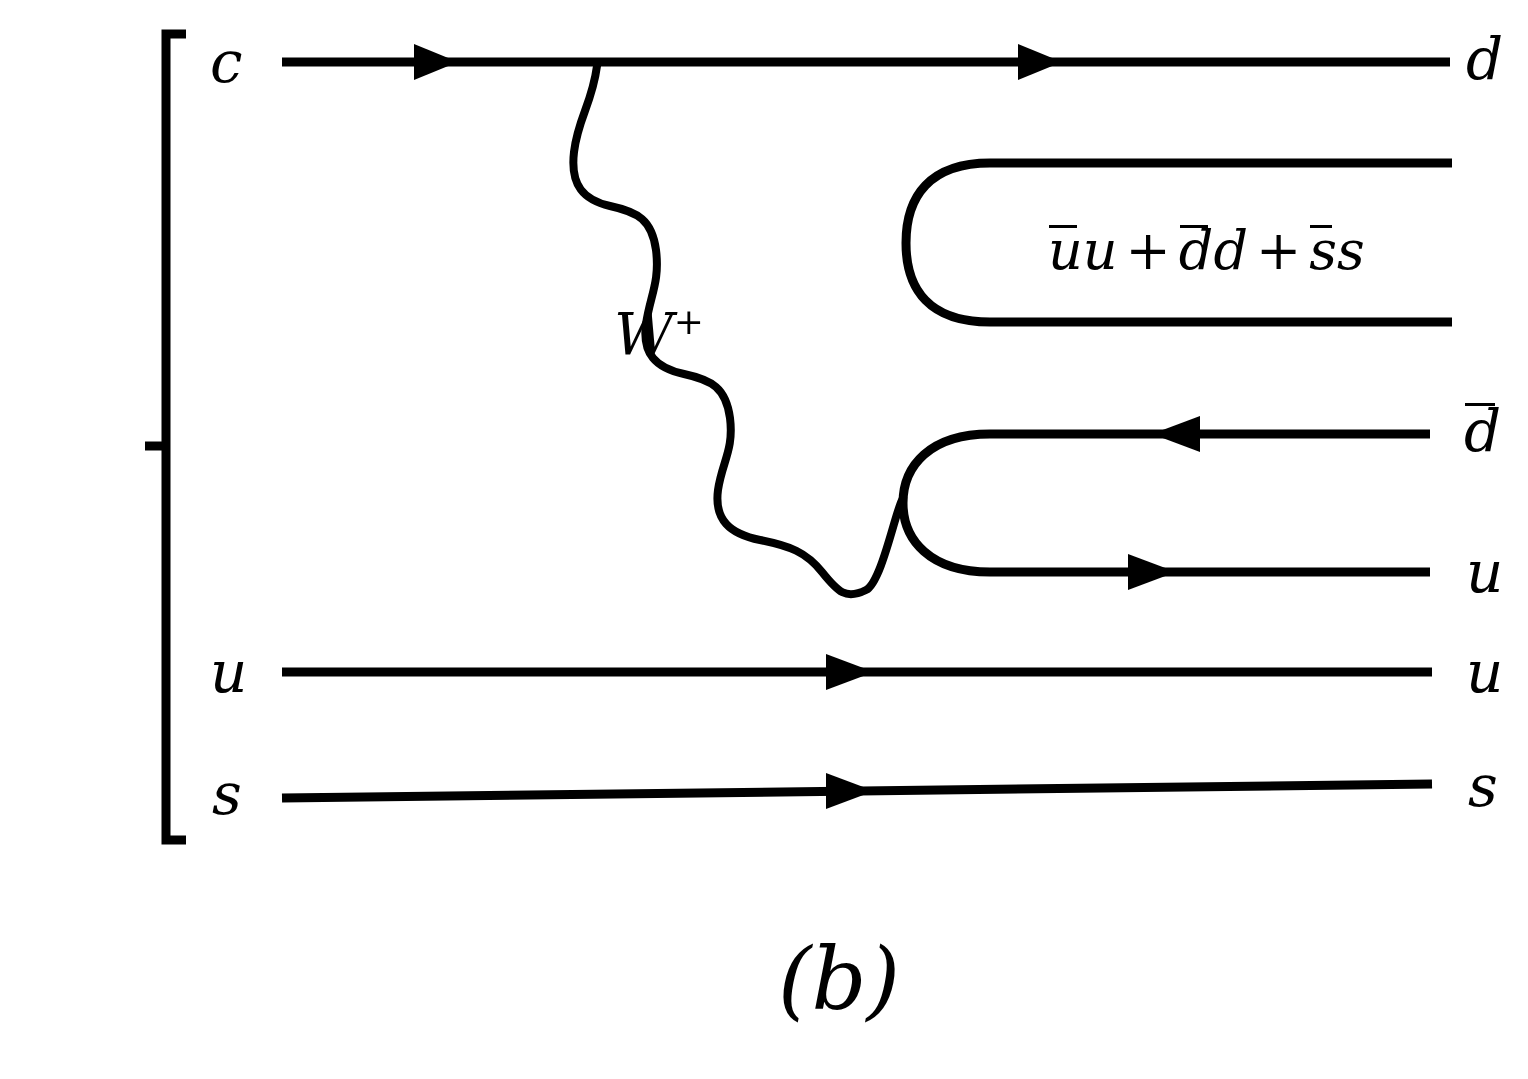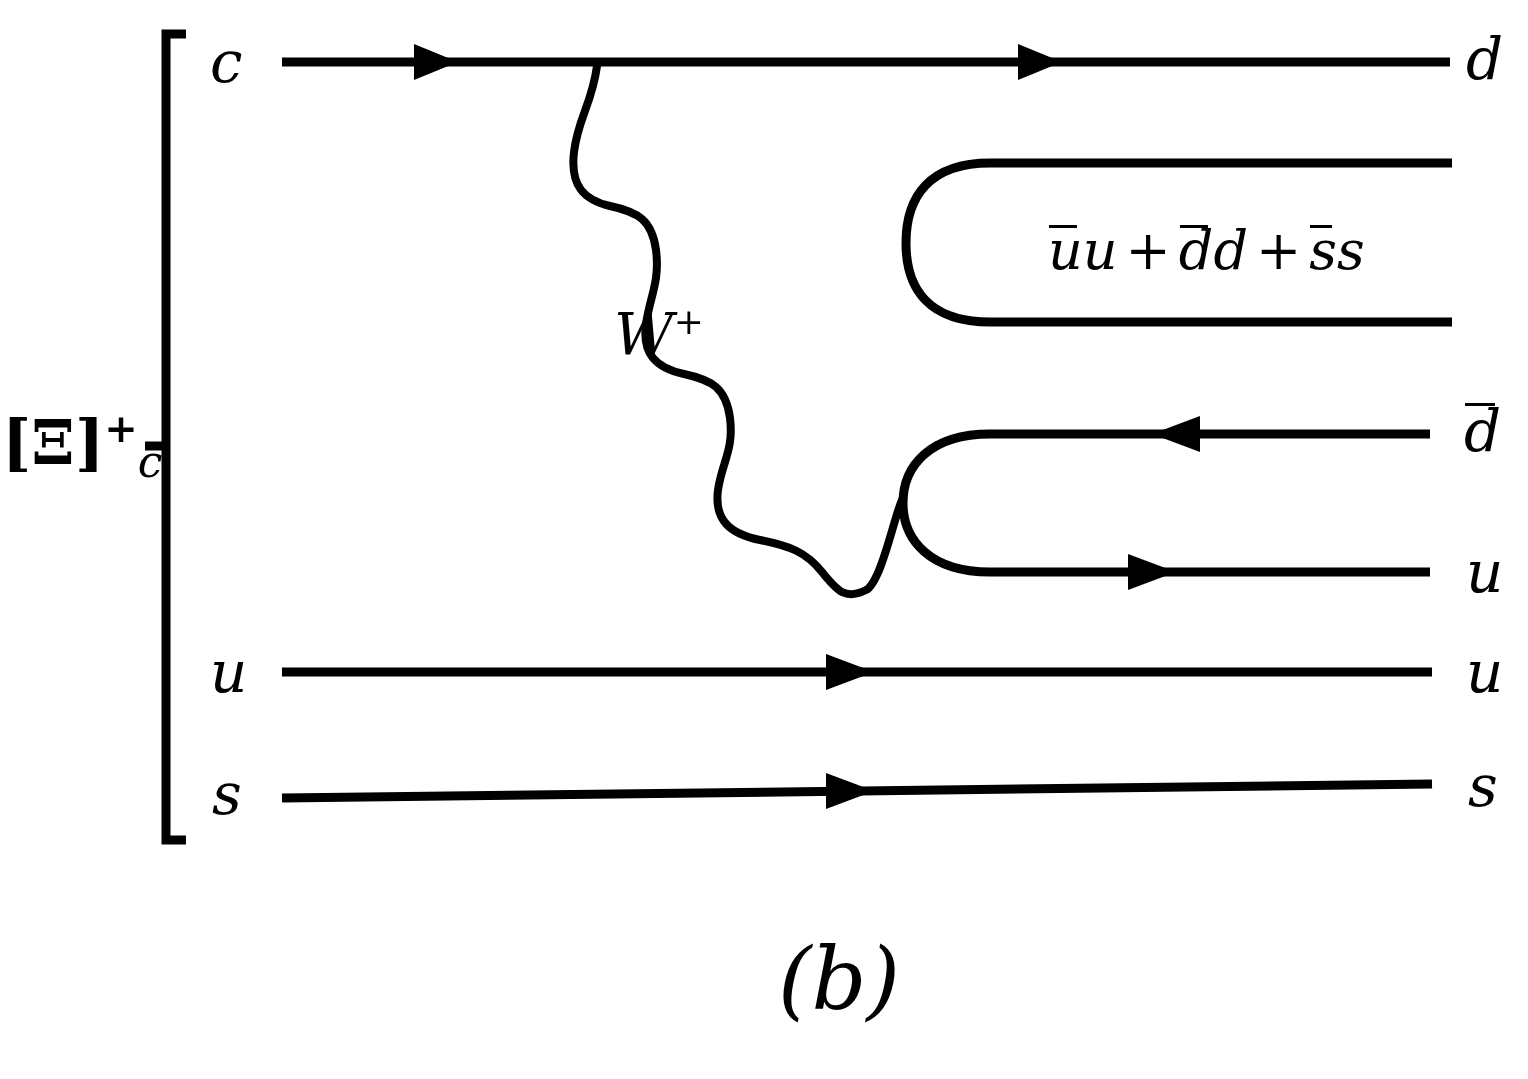--- a/index.html
+++ b/index.html
@@ -163,23 +163,20 @@
       <line x1="282" y1="672" x2="1432" y2="672" stroke="#000000" stroke-width="9" stroke-linecap="butt"></line>
       <path d="M 826 654 L 874 672 L 826 690 z" fill="#000000"></path>
     </g>
 
     <g>
       <line x1="282" y1="798" x2="1432" y2="784" stroke="#000000" stroke-width="9" stroke-linecap="butt"></line>
       <path d="M 826 773 L 874 791 L 826 809 z" fill="#000000"></path>
     </g>
   </svg>
 
-  <div class="baryon-label" style="left: 2px; top: 408px;">
-    <span>[</span><span>Ξ</span><span>]</span><span class="bsup">+</span><span class="bsub">c</span>
-  </div>
 
   <div class="lbl quark-label" style="left: 210px; top: 33px;">c</div>
 
   <div class="lbl quark-label" style="left: 210px; top: 643px;">u</div>
 
   <div class="lbl quark-label" style="left: 212px; top: 765px;">s</div>
 
   <div class="lbl w-label" style="left: 614px; top: 304px;">
     <span>W</span><span class="sup">+</span>
   </div>

